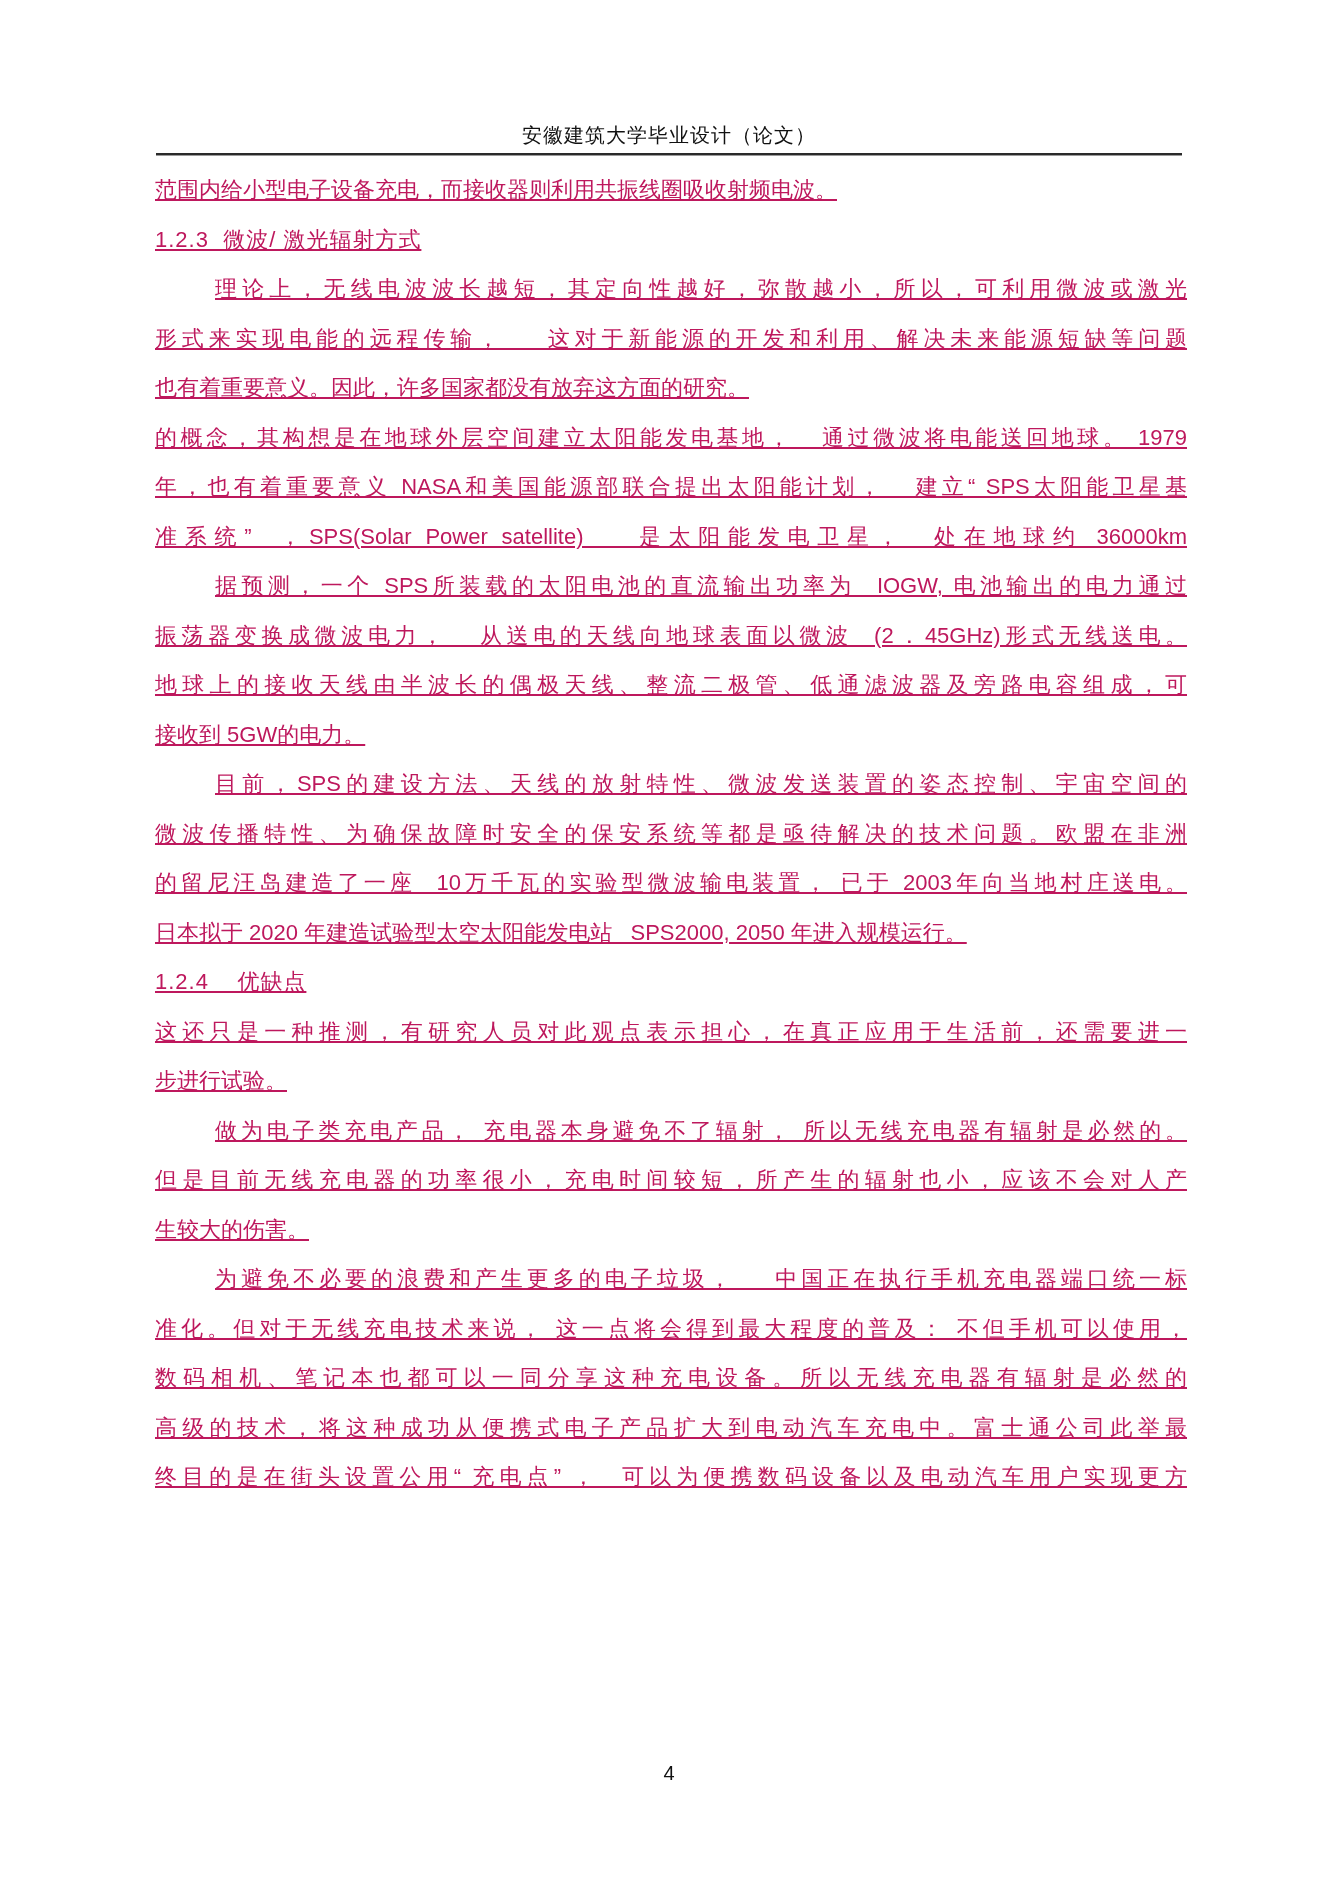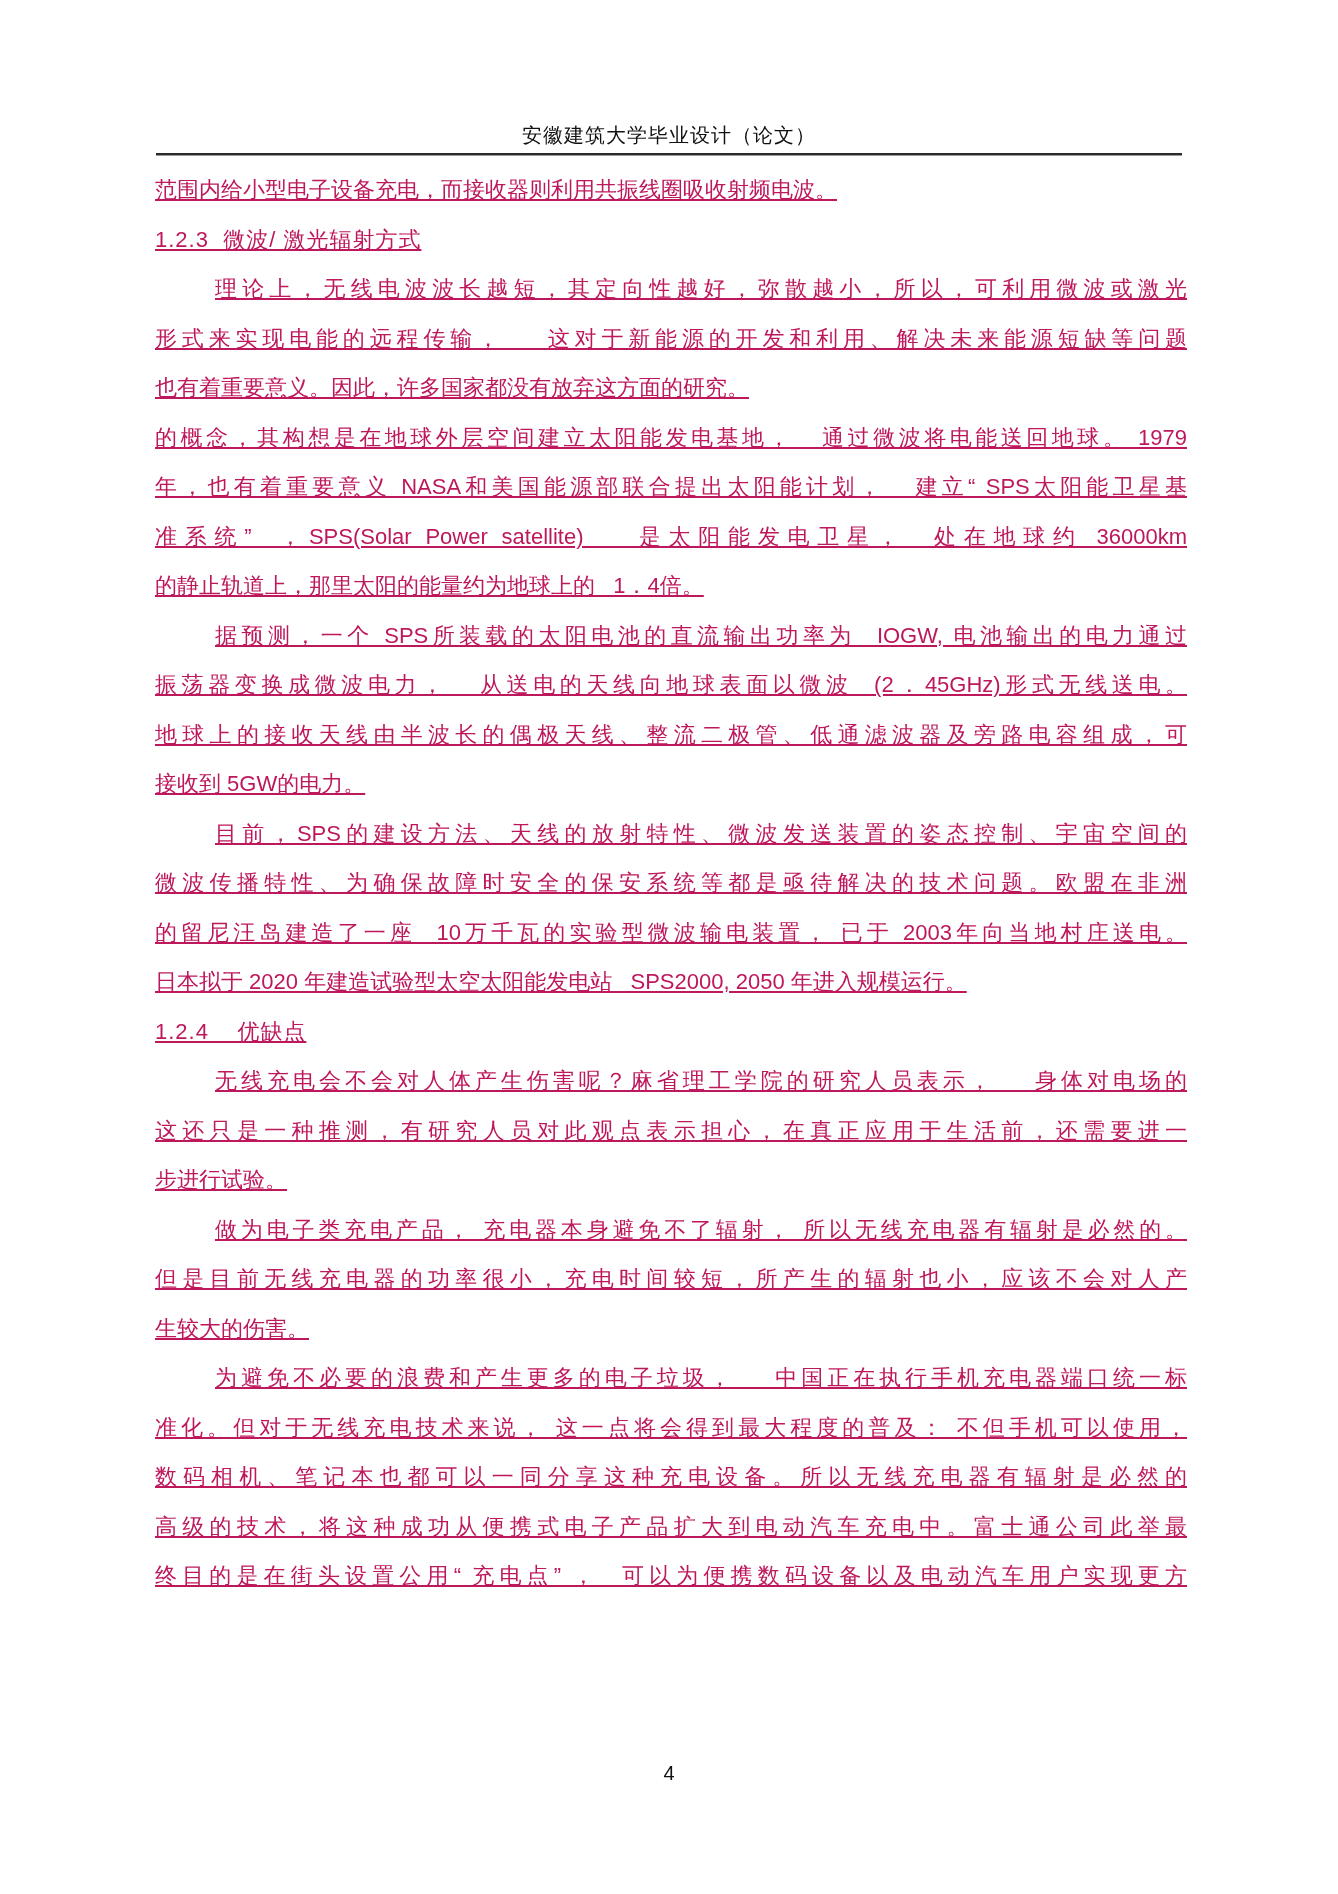--- a/index.html
+++ b/index.html
@@ -74,31 +74,29 @@
   <div class="header-rule"></div>
   <div class="content">
       <div class="line end">范围内给小型电子设备充电，而接收器则利用共振线圈吸收射频电波。</div>
       <div class="line heading">1.2.3  微波/ 激光辐射方式</div>
       <div class="line full indent">理论上，无线电波波长越短，其定向性越好，弥散越小，所以，可利用微波或激光</div>
       <div class="line full">形式来实现电能的远程传输，    这对于新能源的开发和利用、解决未来能源短缺等问题</div>
       <div class="line end">也有着重要意义。因此，许多国家都没有放弃这方面的研究。</div>
       <div class="line full">的概念，其构想是在地球外层空间建立太阳能发电基地，   通过微波将电能送回地球。 1979</div>
       <div class="line full">年，也有着重要意义 NASA和美国能源部联合提出太阳能计划，   建立“ SPS太阳能卫星基</div>
       <div class="line full">准系统”  ，SPS(Solar Power satellite)    是太阳能发电卫星，  处在地球约 36000km</div>
-      <div class="line end">的静止轨道上，那里太阳的能量约为地球上的   1．4倍。</div>
       <div class="line full indent">据预测，一个 SPS所装载的太阳电池的直流输出功率为  IOGW, 电池输出的电力通过</div>
       <div class="line full">振荡器变换成微波电力，   从送电的天线向地球表面以微波  (2．45GHz)形式无线送电。</div>
       <div class="line full">地球上的接收天线由半波长的偶极天线、整流二极管、低通滤波器及旁路电容组成，可</div>
       <div class="line end">接收到 5GW的电力。</div>
       <div class="line full indent">目前，SPS的建设方法、天线的放射特性、微波发送装置的姿态控制、宇宙空间的</div>
       <div class="line full">微波传播特性、为确保故障时安全的保安系统等都是亟待解决的技术问题。欧盟在非洲</div>
       <div class="line full">的留尼汪岛建造了一座  10万千瓦的实验型微波输电装置， 已于 2003年向当地村庄送电。</div>
       <div class="line end">日本拟于 2020 年建造试验型太空太阳能发电站   SPS2000, 2050 年进入规模运行。</div>
       <div class="line heading">1.2.4    优缺点</div>
-      <div class="line full indent">无线充电会不会对人体产生伤害呢？麻省理工学院的研究人员表示，    身体对电场的</div>
       <div class="line full">这还只是一种推测，有研究人员对此观点表示担心，在真正应用于生活前，还需要进一</div>
       <div class="line end">步进行试验。</div>
       <div class="line full indent">做为电子类充电产品， 充电器本身避免不了辐射， 所以无线充电器有辐射是必然的。</div>
       <div class="line full">但是目前无线充电器的功率很小，充电时间较短，所产生的辐射也小，应该不会对人产</div>
       <div class="line end">生较大的伤害。</div>
       <div class="line full indent">为避免不必要的浪费和产生更多的电子垃圾，    中国正在执行手机充电器端口统一标</div>
       <div class="line full">准化。但对于无线充电技术来说， 这一点将会得到最大程度的普及： 不但手机可以使用，</div>
       <div class="line full">数码相机、笔记本也都可以一同分享这种充电设备。所以无线充电器有辐射是必然的</div>
       <div class="line full">高级的技术，将这种成功从便携式电子产品扩大到电动汽车充电中。富士通公司此举最</div>
       <div class="line full">终目的是在街头设置公用“ 充电点” ，  可以为便携数码设备以及电动汽车用户实现更方</div>

